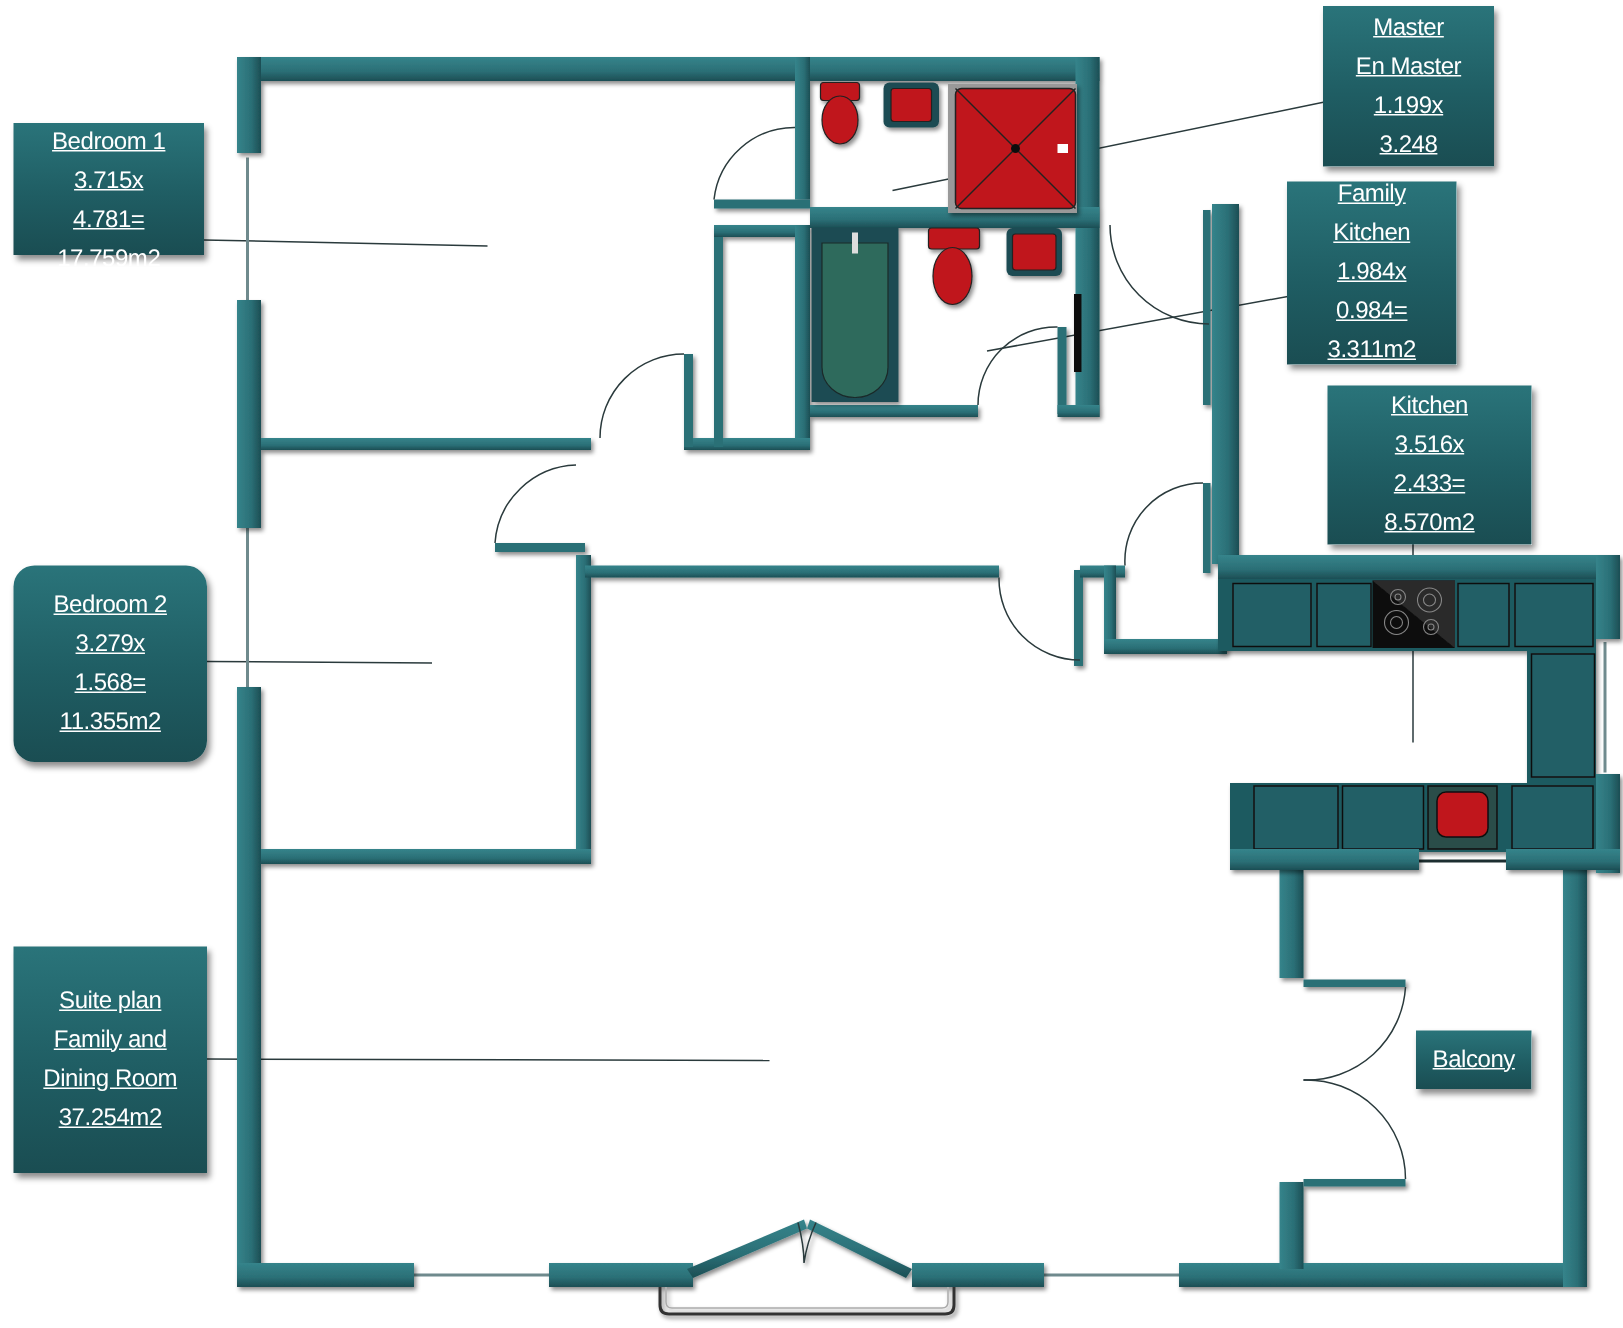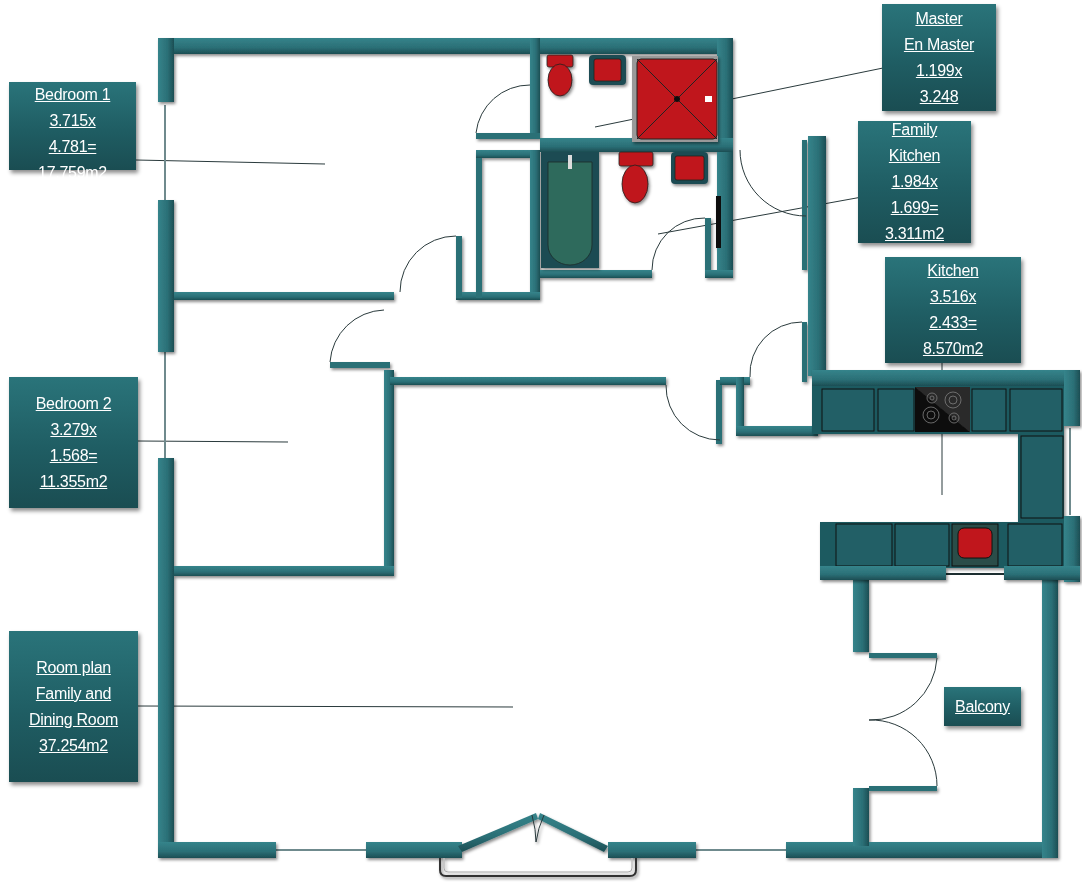--- a/index.html
+++ b/index.html
@@ -173,46 +173,46 @@
   </g>
 </svg>
 
 <div class="label" style="left:9px;top:82px;width:127px;height:88px;justify-content:space-between;">
   <span>Bedroom 1</span>
   <span>3.715x</span>
   <span>4.781=</span>
   <span>17.759m2</span>
 </div>
 
-<div class="label" style="left:9px;top:377px;width:129px;height:131px;">
+<div class="label" style="left:9px;top:377px;width:129px;height:131px;border-radius:14px;">
   <span>Bedroom 2</span>
   <span>3.279x</span>
   <span>1.568=</span>
   <span>11.355m2</span>
 </div>
 
 <div class="label" style="left:9px;top:631px;width:129px;height:151px;">
-  <span>Room plan</span>
+  <span>Suite plan</span>
   <span>Family and</span>
   <span>Dining Room</span>
   <span>37.254m2</span>
 </div>
 
 <div class="label" style="left:882px;top:4px;width:114px;height:107px;">
   <span>Master</span>
   <span>En Master</span>
   <span>1.199x</span>
   <span>3.248</span>
 </div>
 
 <div class="label" style="left:858px;top:121px;width:113px;height:122px;">
   <span>Family</span>
   <span>Kitchen</span>
   <span>1.984x</span>
-  <span>1.699=</span>
+  <span>0.984=</span>
   <span>3.311m2</span>
 </div>
 
 <div class="label" style="left:885px;top:257px;width:136px;height:106px;">
   <span>Kitchen</span>
   <span>3.516x</span>
   <span>2.433=</span>
   <span>8.570m2</span>
 </div>
 

